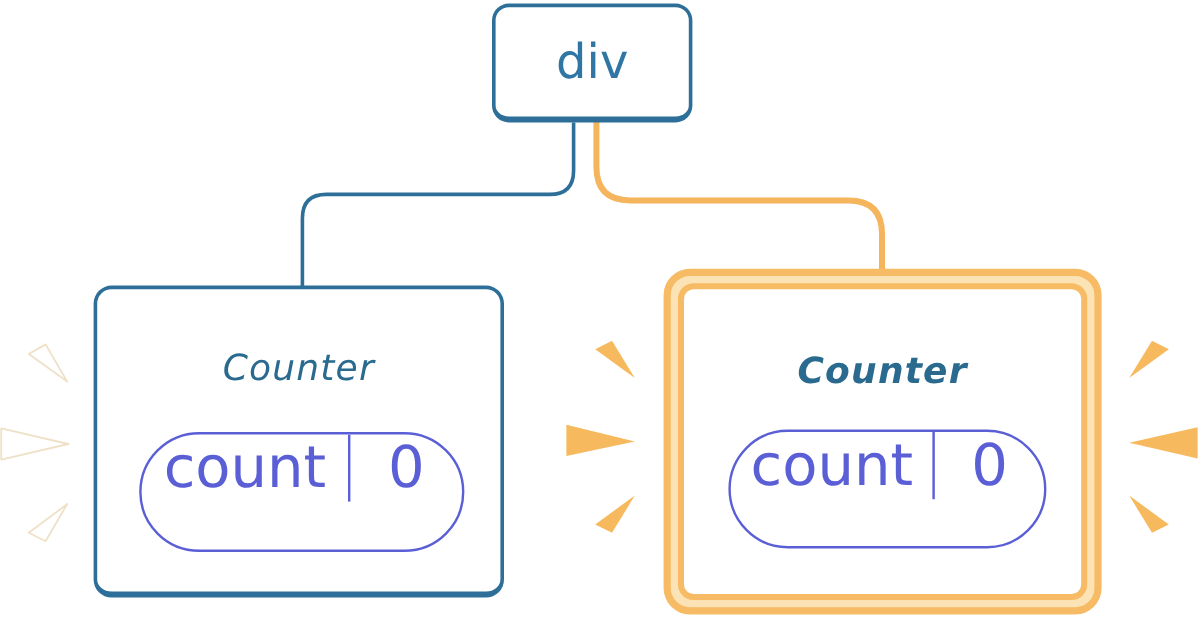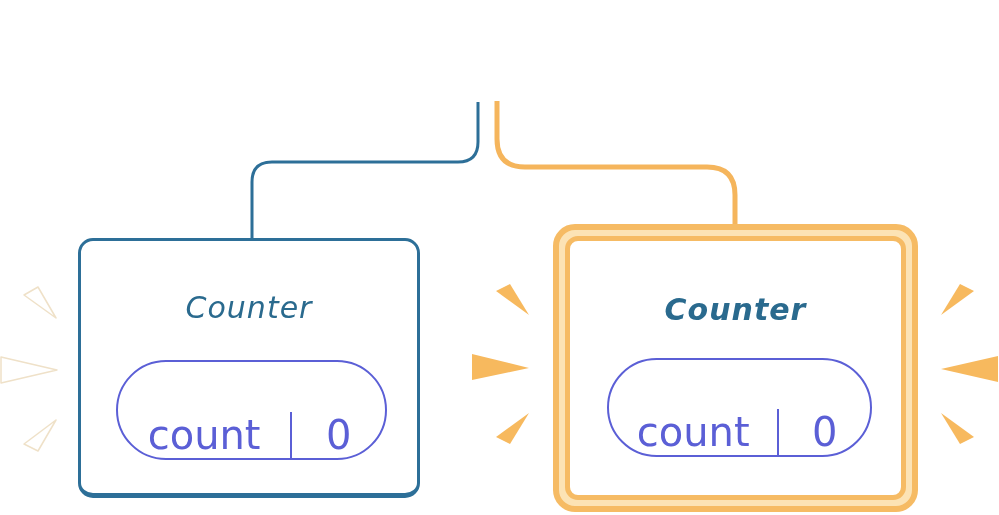--- a/index.html
+++ b/index.html
@@ -50,22 +50,22 @@
     color:var(--teal_title,#2a6a8e);
     font-style:italic;
   }
   .card-left .card-title{top:49px;font-weight:500;}
   .card-right .card-title{top:51px;font-weight:800;}
 
   .state-pill{
     position:absolute;box-sizing:border-box;
     border:2px solid var(--purple,#5b5fd6);
     border-radius:50px;background:#fff;
-    display:flex;align-items:flex-end;overflow:hidden;
-    color:var(--purple,#5b5fd6);font-size:40px;
+    display:flex;align-items:flex-start;overflow:hidden;
+    color:var(--purple,#5b5fd6);font-size:48px;
   }
   .card-left .state-pill{left:35px;top:119px;width:271px;height:100px;}
   .card-right .state-pill{left:37px;top:117px;width:265px;height:99px;}
   .pill-key{
     flex:0 0 64.5%;display:flex;align-items:center;justify-content:center;
   }
   .pill-value{
     flex:1 1 auto;display:flex;align-items:center;justify-content:center;
     border-left:2px solid var(--purple,#5b5fd6);
   }
@@ -85,20 +85,23 @@
         <polygon points="24,444 38,451 56,420" fill="#ffffff" stroke="#efe1c8" stroke-width="1.5" stroke-linejoin="round"></polygon>
         <polygon points="496,291 510,284 529,315" fill="#f7b95e"></polygon>
         <polygon points="472,354 472,380 529,368" fill="#f7b95e"></polygon>
         <polygon points="496,437 510,444 529,413" fill="#f7b95e"></polygon>
         <polygon points="974,291 960,284 941,315" fill="#f7b95e"></polygon>
         <polygon points="998,356 998,382 941,369" fill="#f7b95e"></polygon>
         <polygon points="974,437 960,444 941,413" fill="#f7b95e"></polygon>
       </g>
   </svg>
 
+  <div class="root-node">
+    <span class="node-label">div</span>
+  </div>
 
   <div class="card-left">
     <div class="card-title">Counter</div>
     <div class="state-pill">
       <span class="pill-key">count</span>
       <span class="pill-value">0</span>
     </div>
   </div>
 
   <div class="hl-frame">

